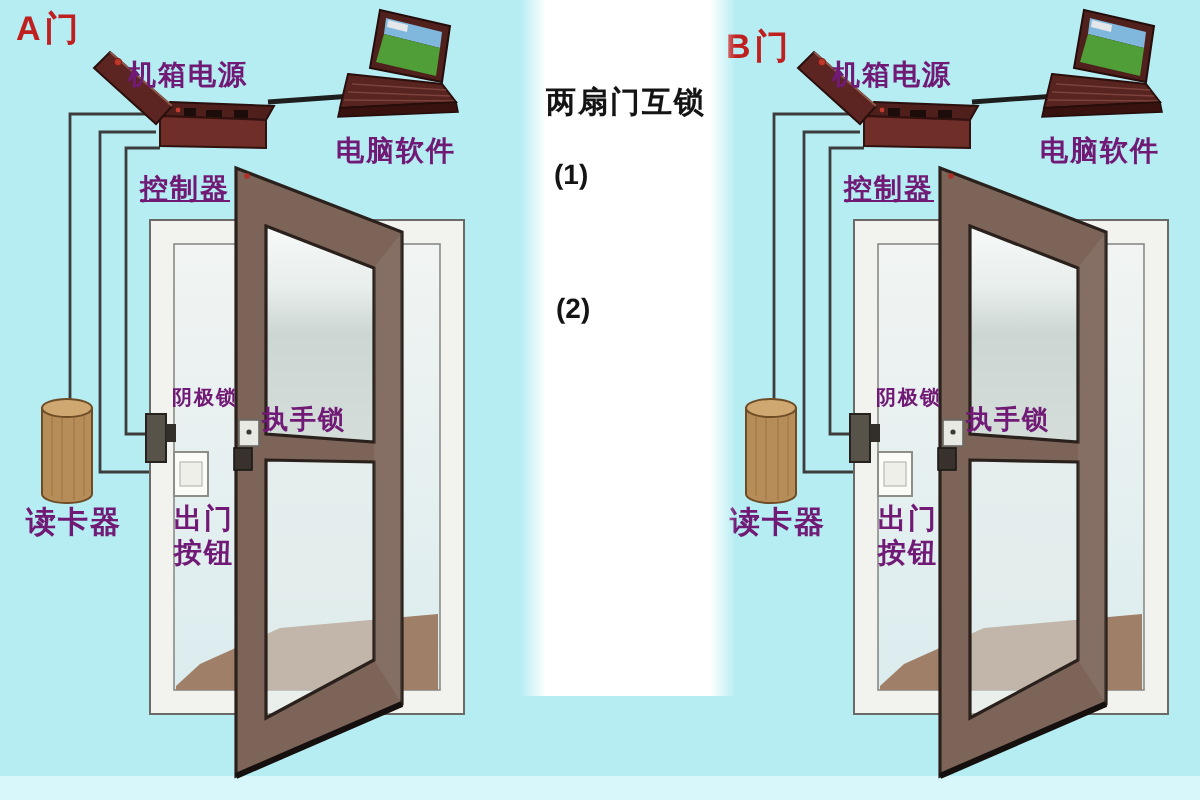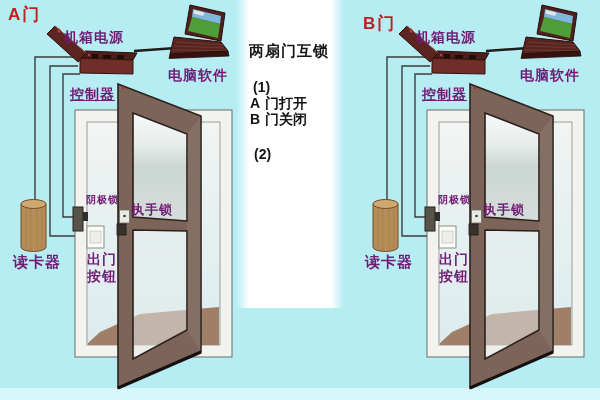--- a/index.html
+++ b/index.html
@@ -17,21 +17,21 @@
   .lbl-door{left:8px;top:5px;font-size:17px;color:#bf1f1f;letter-spacing:2px;}
   .p2 .lbl-door{left:11px;top:14px;}
   .lbl-power{left:64px;top:29px;font-size:14px;}
   .lbl-software{left:168px;top:67px;font-size:14px;text-align:center;}
   .lbl-controller{left:70px;top:86px;font-size:14px;text-decoration:underline;}
   .lbl-cathode{left:86px;top:194px;font-size:10px;}
   .lbl-handle{left:131px;top:203px;font-size:13px;}
   .lbl-exit{left:87px;top:251px;font-size:14px;line-height:17px;text-align:center;}
   .lbl-reader{left:13px;top:253px;font-size:15px;}
   .mid{
-    position:absolute;left:236px;top:0;width:108px;height:308px;z-index:5;
+    position:absolute;left:260px;top:0;width:108px;height:348px;z-index:5;
     background:linear-gradient(90deg,rgba(255,255,255,0) 0%,#ffffff 12%,#ffffff 88%,rgba(255,255,255,0) 100%);
   }
   .mid .t{position:absolute;font-weight:bold;color:#141414;white-space:nowrap;}
   .mid-title{left:13px;top:42px;font-size:15px;letter-spacing:1px;}
   .rule-num{font-size:14px;}
   .rule1-num{left:17px;top:79px;}
   .rule2-num{left:18px;top:146px;}
   .rule-lines{font-size:14px;line-height:16px;}
   .rule1-lines{left:14px;top:95px;}
   .rule2-lines{left:14px;top:181px;}
@@ -154,24 +154,20 @@
     <div>出门</div>
     <div>按钮</div>
   </div>
   <div class="lbl lbl-reader">读卡器</div>
 </div>
 
 <div class="mid">
   <div class="t mid-title">两扇门互锁</div>
 
   <div class="t rule-num rule1-num">(1)</div>
-  <div class="t rule-lines rule1-lines">
-    <div class="rule-line"><span class="key">A</span><span>门打开</span></div>
-    <div class="rule-line"><span class="key">B</span><span>门关闭</span></div>
-  </div>
 
   <div class="t rule-num rule2-num">(2)</div>
 </div>
 
 <div class="panel p2">
   <svg class="diagram" viewBox="0 0 248 400">
       <use href="#door-diagram"></use>
     </svg>
   <div class="lbl lbl-door">B门</div>
   <div class="lbl lbl-power">机箱电源</div>

